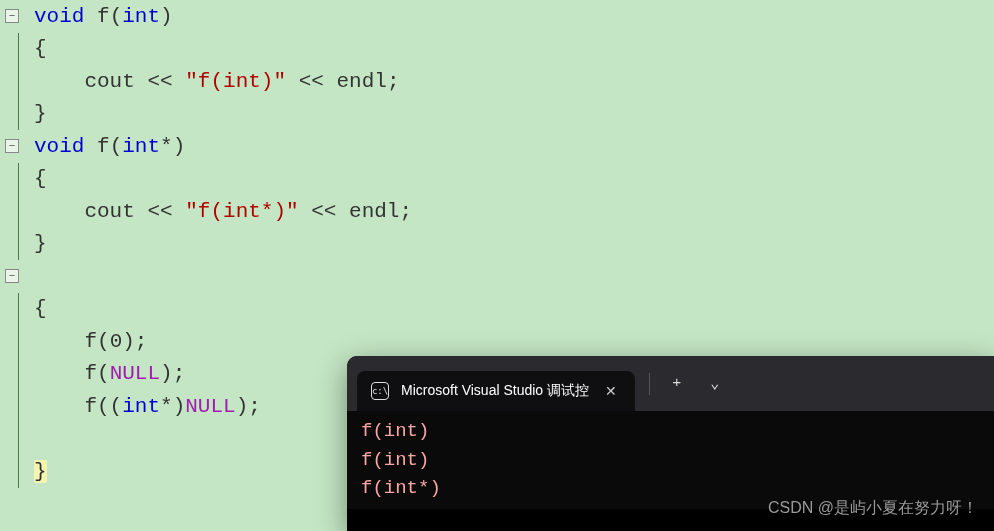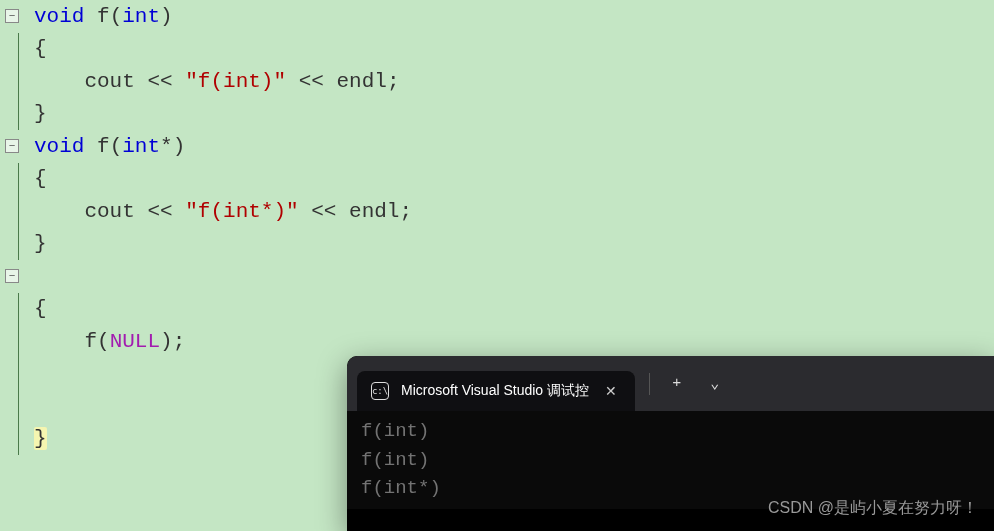--- a/index.html
+++ b/index.html
@@ -130,21 +130,21 @@
       height: 34px;
       display: flex;
       align-items: center;
       justify-content: center;
       cursor: pointer;
       font-size: 15px;
       border-radius: 4px;
     }
     .term-body {
       background: #0a0a0a;
-      color: #737373;
+      color: #fca5a5;
       font-family: Consolas, "Courier New", monospace;
       font-size: 19px;
       padding: 6px 14px;
       line-height: 1.5;
     }
     .term-line { white-space: pre; }
     .watermark {
       position: absolute;
       right: 16px;
       bottom: 12px;
@@ -213,26 +213,33 @@
     <div class="line">
       <div class="gutter">
         <div class="vline"></div>
       </div>
       <span class="code"><span>{</span></span>
     </div>
     <div class="line">
       <div class="gutter">
         <div class="vline"></div>
       </div>
+      <span class="code"><span>    f(</span><span>0</span><span>);</span></span>
+    </div>
+    <div class="line">
+      <div class="gutter">
+        <div class="vline"></div>
+      </div>
       <span class="code"><span>    f(</span><span class="macro">NULL</span><span>);</span></span>
     </div>
     <div class="line">
       <div class="gutter">
         <div class="vline"></div>
       </div>
+      <span class="code"><span>    f((</span><span class="keyword">int</span><span>*)</span><span class="macro">NULL</span><span>);</span></span>
     </div>
     <div class="line">
       <div class="gutter">
         <div class="vline"></div>
       </div>
     </div>
     <div class="line">
       <div class="gutter">
         <div class="vline"></div>
       </div>

